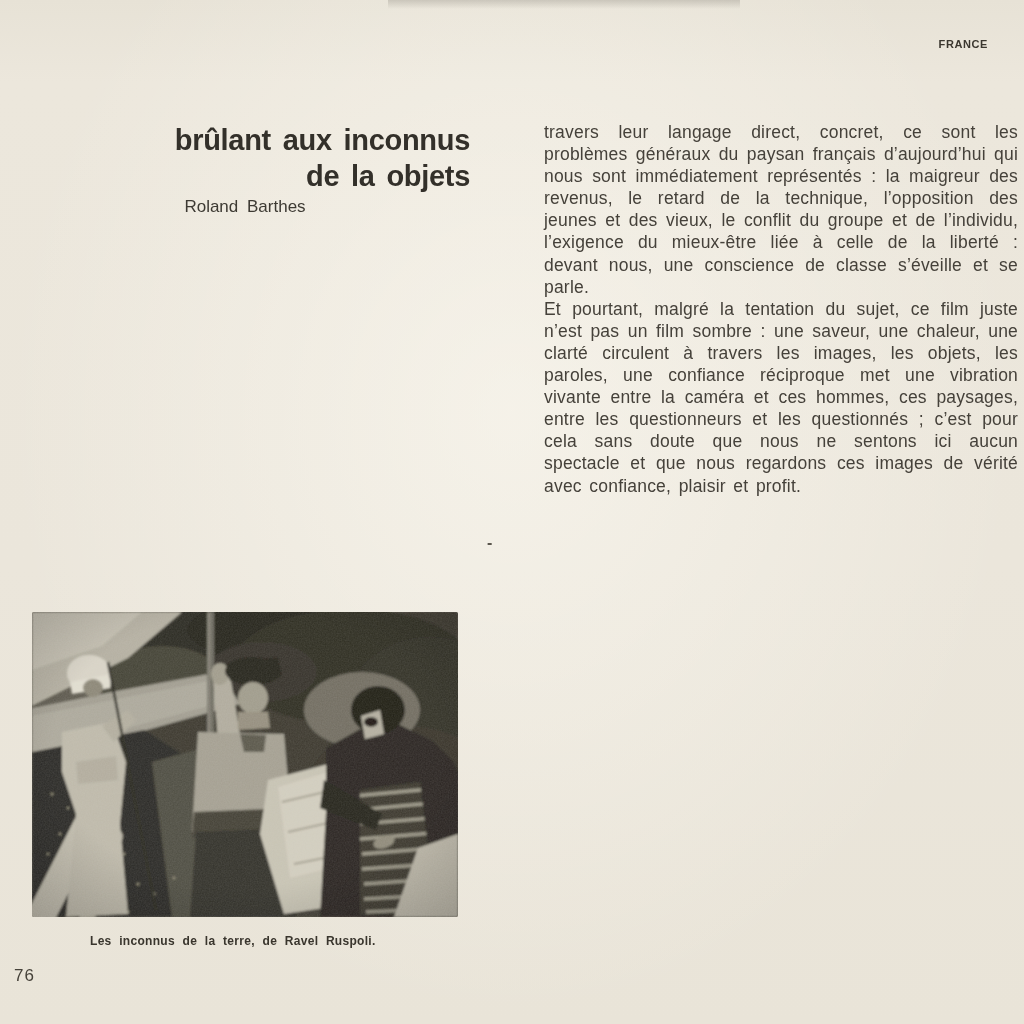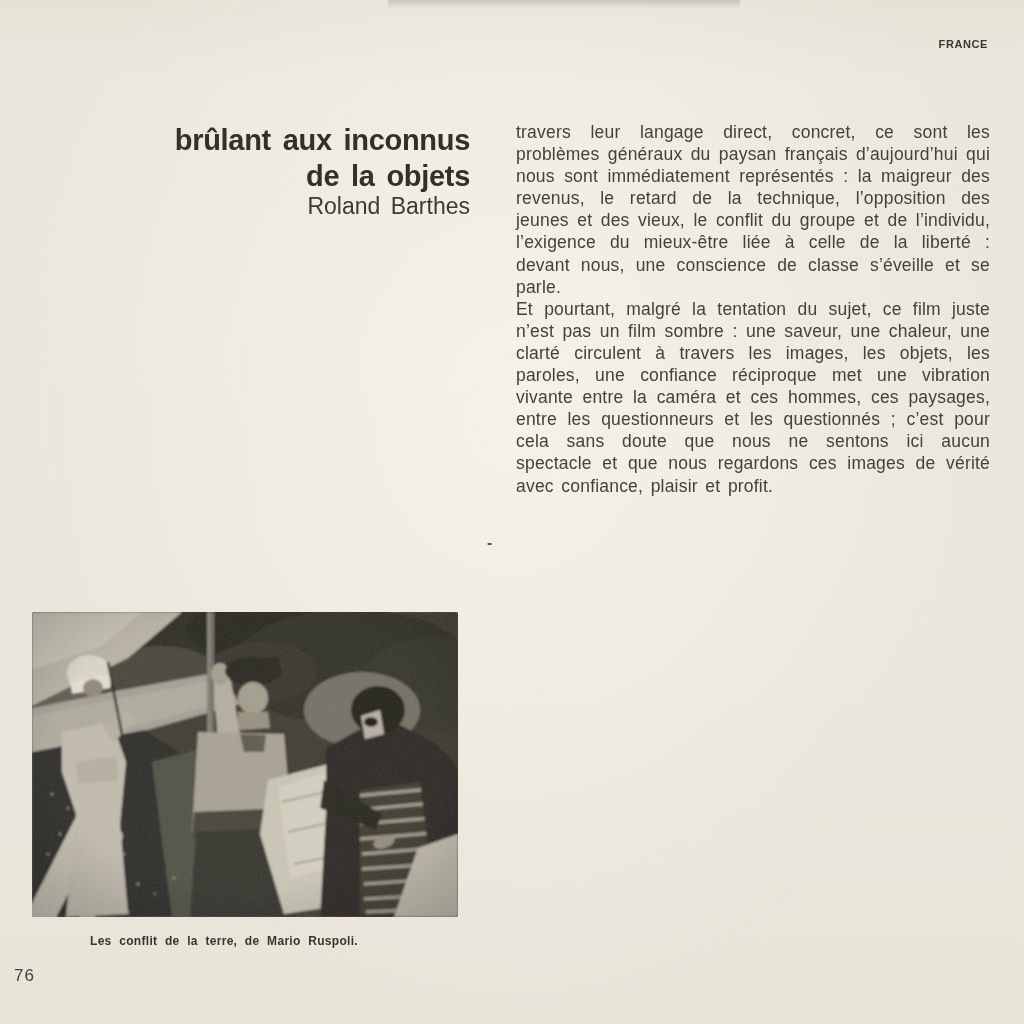--- a/index.html
+++ b/index.html
@@ -27,30 +27,30 @@
   }
   .title-block{
     position:absolute;top:122px;left:20px;width:450px;
     text-align:right;color:#33302a;
   }
   .title-line{
     font-size:29px;font-weight:bold;line-height:36px;letter-spacing:-0.3px;
     word-spacing:4px;
   }
   .author{
-    font-size:23px;line-height:25px;color:#3d3a33;word-spacing:4px;
+    font-size:17px;line-height:25px;color:#3d3a33;word-spacing:4px;text-align:center;
   }
   .col{
     color:#45413a;font-size:17.5px;line-height:22.1px;
     text-align:justify;text-align-last:left;
     word-spacing:2.5px;letter-spacing:0.2px;
   }
   .col p{margin:0;}
   .left-col{position:absolute;top:327px;left:20px;width:452px;}
-  .right-col{position:absolute;top:121px;left:516px;width:474px;}
+  .right-col{position:absolute;top:121px;left:544px;width:474px;}
   .continuation-mark{
     position:absolute;top:534px;left:487px;
     font-size:16px;color:#5a564d;font-weight:bold;
   }
   .photo-figure{
     position:absolute;top:612px;left:32px;width:426px;height:305px;
     margin:0;
   }
   .photo-figure svg{display:block;width:426px;height:305px;}
   .photo-caption{
@@ -225,17 +225,17 @@
         <rect x="0" y="0" width="426" height="305" fill="url(#vig)"></rect>
         <radialGradient id="vig" cx="50%" cy="45%" r="75%">
           <stop offset="60%" stop-color="#000" stop-opacity="0"></stop>
           <stop offset="100%" stop-color="#000" stop-opacity="0.22"></stop>
         </radialGradient>
         <rect x="0" y="0" width="426" height="305" filter="url(#grainF)" opacity="0.16"></rect>
       </g>
     </svg>
   </figure>
 
-  <div class="photo-caption">Les conflit de la terre, de Mario Ruspoli.</div>
+  <div class="photo-caption">Les inconnus de la terre, de Ravel Ruspoli.</div>
 
   <div class="page-number">76</div>
 
 </div>
 
 </body></html>

